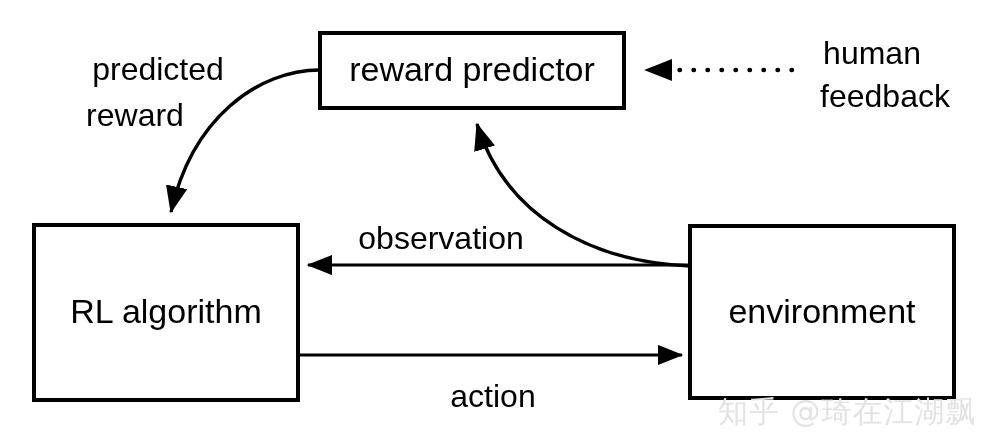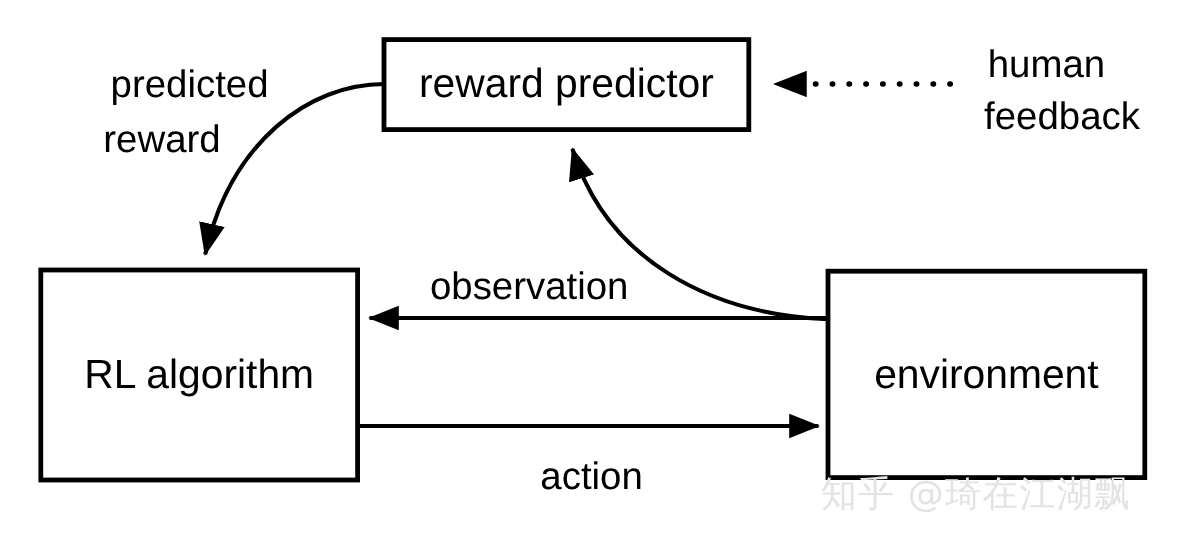--- a/index.html
+++ b/index.html
@@ -53,21 +53,21 @@
   }
   .edge-label {
     font-family: "Liberation Sans", sans-serif;
     font-size: 32px;
     fill: #000000;
     text-anchor: middle;
     dominant-baseline: middle;
   }
   .watermark-text {
     position: absolute;
-    left: 684px;
+    left: 718px;
     top: 392px;
     font-family: "DejaVu Sans", sans-serif;
     font-size: 30px;
     color: #e3e3e3;
     white-space: nowrap;
     letter-spacing: 1px;
     user-select: none;
   }
 </style>
 </head>

